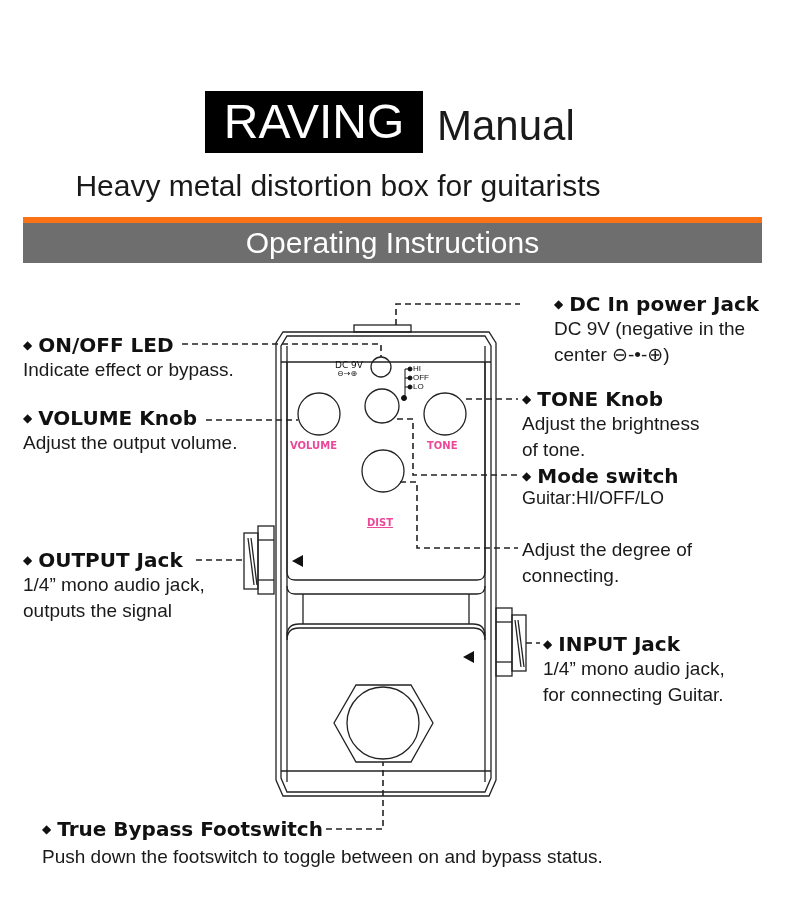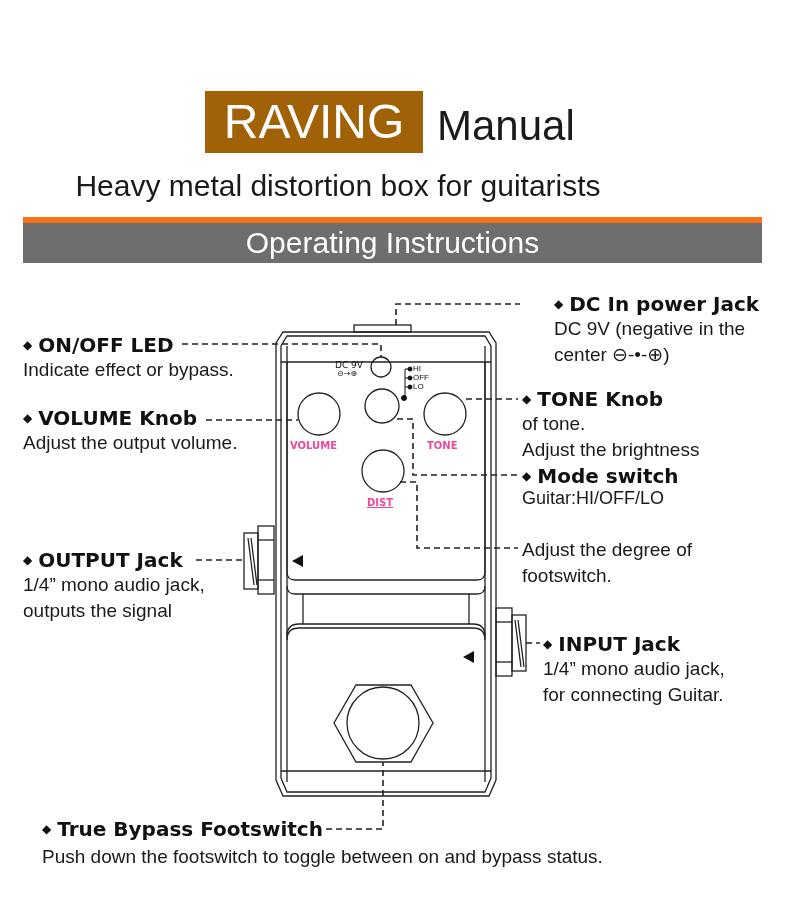--- a/index.html
+++ b/index.html
@@ -1,18 +1,18 @@
 <!DOCTYPE html>
 <html><head>
 <meta charset="utf-8">
 <style>
   html, body { margin:0; padding:0; background:#ffffff; }
   body { width:800px; height:898px; position:relative; overflow:hidden; font-family:"Liberation Sans", sans-serif; color:#1a1a1a; }
   .abs { position:absolute; }
-  .brand-box { left:205px; top:91px; width:218px; height:62px; background:#a16207; color:#fff; font-size:48px; line-height:62px; text-align:center; letter-spacing:0px; }
+  .brand-box { left:205px; top:91px; width:218px; height:62px; background:#000000; color:#fff; font-size:48px; line-height:62px; text-align:center; letter-spacing:0px; }
   .manual { left:437px; top:100px; font-size:42px; line-height:52px; color:#1a1a1a; }
   .subtitle { left:0; width:676px; top:166px; text-align:center; font-size:30px; line-height:40px; color:#1a1a1a; }
   .band { left:23px; top:217px; width:739px; height:40px; background:#6e6e6e; border-top:6px solid #f97316; }
   .band-text { position:absolute; left:0; right:0; top:0; text-align:center; color:#fff; font-size:30px; line-height:40px; }
   .heading { font-family:"DejaVu Sans", sans-serif; font-weight:bold; font-size:20px; line-height:24px; color:#111; white-space:nowrap; }
   .heading .bullet { font-size:12px; vertical-align:3px; margin-right:6px; }
   .desc { font-size:19px; line-height:26px; color:#1a1a1a; white-space:nowrap; }
   .knob-label { font-family:"DejaVu Sans", sans-serif; font-weight:bold; font-size:10px; color:#ec4899; }
 </style>
 </head>
@@ -100,58 +100,58 @@
 
 <div class="abs" style="left:335px;top:361px;font-family:'DejaVu Sans',sans-serif;font-size:9px;line-height:9px;color:#111;">DC 9V</div>
 <div class="abs" style="left:337px;top:370px;font-family:'DejaVu Sans',sans-serif;font-size:8px;line-height:8px;color:#111;">⊖→⊕</div>
 <div class="abs" style="left:413px;top:364px;font-family:Liberation Sans, sans-serif;font-size:8px;line-height:9px;color:#111;">
   <div>HI</div>
   <div>OFF</div>
   <div>LO</div>
 </div>
 <div class="abs knob-label" style="left:290px;top:440px;">VOLUME</div>
 <div class="abs knob-label" style="left:427px;top:440px;">TONE</div>
-<div class="abs knob-label" style="left:367px;top:497px;text-decoration:underline;">DIST</div>
+<div class="abs knob-label" style="left:367px;top:517px;text-decoration:underline;">DIST</div>
 
 <div class="abs" style="left:522px;top:292px;margin-left:32px;">
   <div class="heading"><span class="bullet">◆</span><span>DC In power Jack</span></div>
   <div class="desc">DC 9V (negative in the</div>
   <div class="desc">center ⊖-•-⊕)</div>
 </div>
 
 <div class="abs" style="left:23px;top:333px;">
   <div class="heading"><span class="bullet">◆</span><span>ON/OFF LED</span></div>
   <div class="desc">Indicate effect or bypass.</div>
 </div>
 
 <div class="abs" style="left:23px;top:406px;">
   <div class="heading"><span class="bullet">◆</span><span>VOLUME Knob</span></div>
   <div class="desc">Adjust the output volume.</div>
 </div>
 
 <div class="abs" style="left:522px;top:387px;">
   <div class="heading"><span class="bullet">◆</span><span>TONE Knob</span></div>
+  <div class="desc">Adjust the brightness</div>
   <div class="desc">of tone.</div>
-  <div class="desc">Adjust the brightness</div>
 </div>
 
 <div class="abs" style="left:522px;top:464px;">
   <div class="heading"><span class="bullet">◆</span><span>Mode switch</span></div>
   <div class="desc" style="line-height:20px;font-size:18px;">Guitar:HI/OFF/LO</div>
 </div>
 
 <div class="abs" style="left:23px;top:548px;">
   <div class="heading"><span class="bullet">◆</span><span>OUTPUT Jack</span></div>
   <div class="desc">1/4” mono audio jack,</div>
   <div class="desc">outputs the signal</div>
 </div>
 
 <div class="abs" style="left:522px;top:537px;">
   <div class="desc">Adjust the degree of</div>
-  <div class="desc">footswitch.</div>
+  <div class="desc">connecting.</div>
 </div>
 
 <div class="abs" style="left:543px;top:632px;">
   <div class="heading"><span class="bullet">◆</span><span>INPUT Jack</span></div>
   <div class="desc">1/4” mono audio jack,</div>
   <div class="desc">for connecting Guitar.</div>
 </div>
 
 <div class="abs" style="left:42px;top:817px;">
   <div class="heading"><span class="bullet">◆</span><span>True Bypass Footswitch</span></div>

